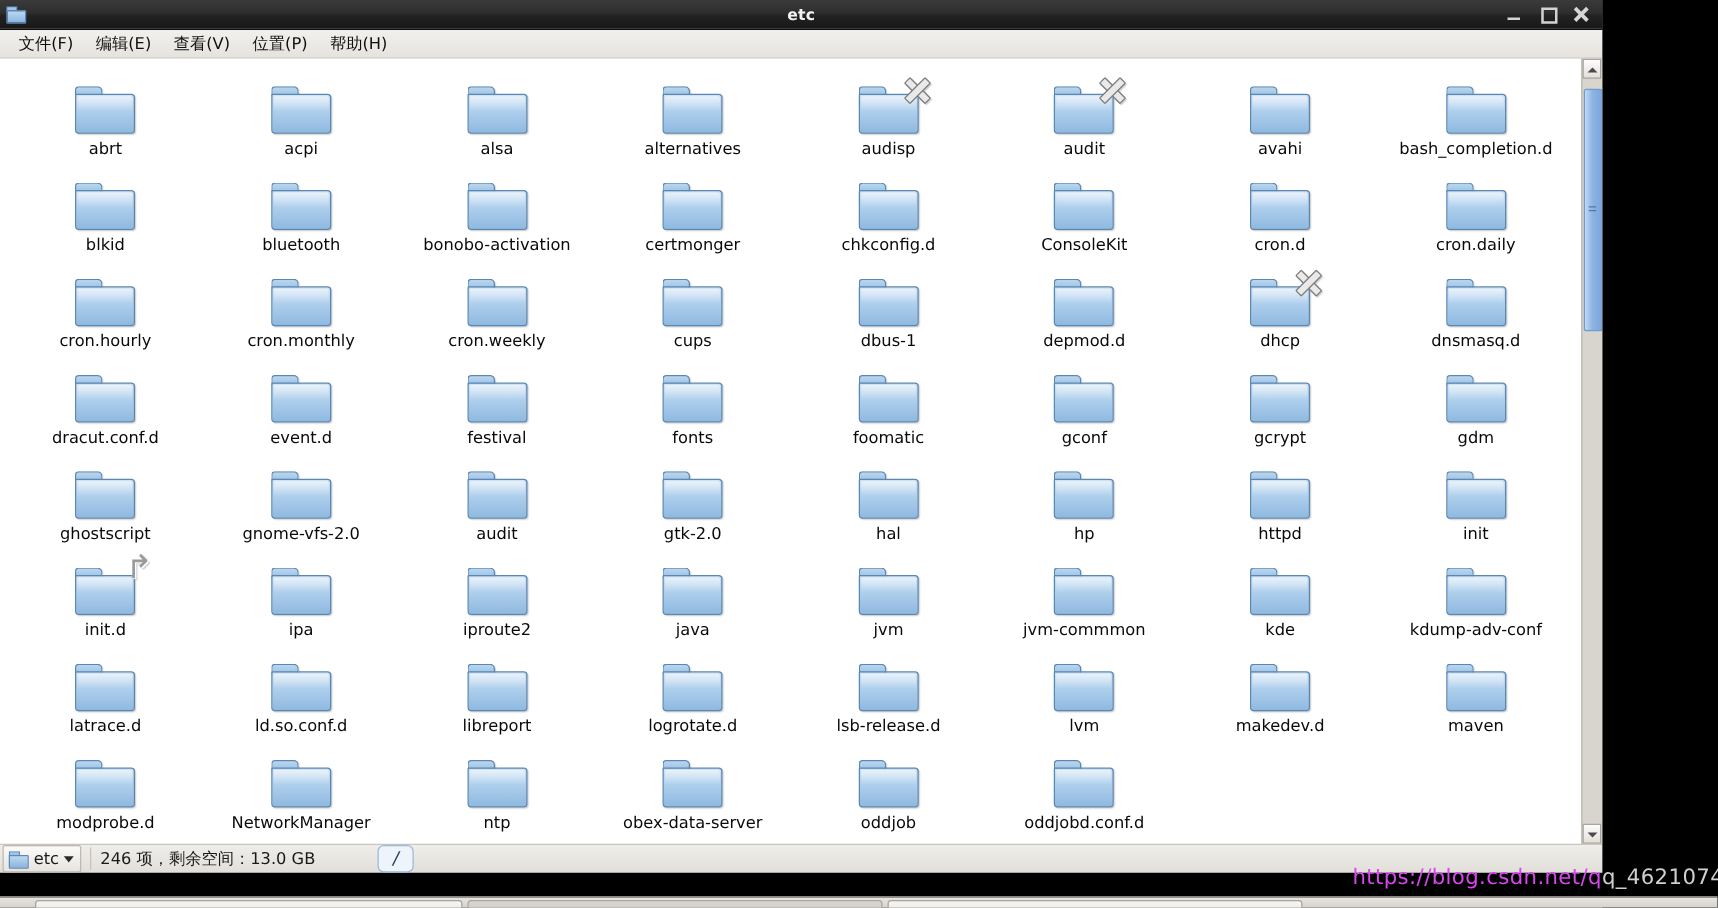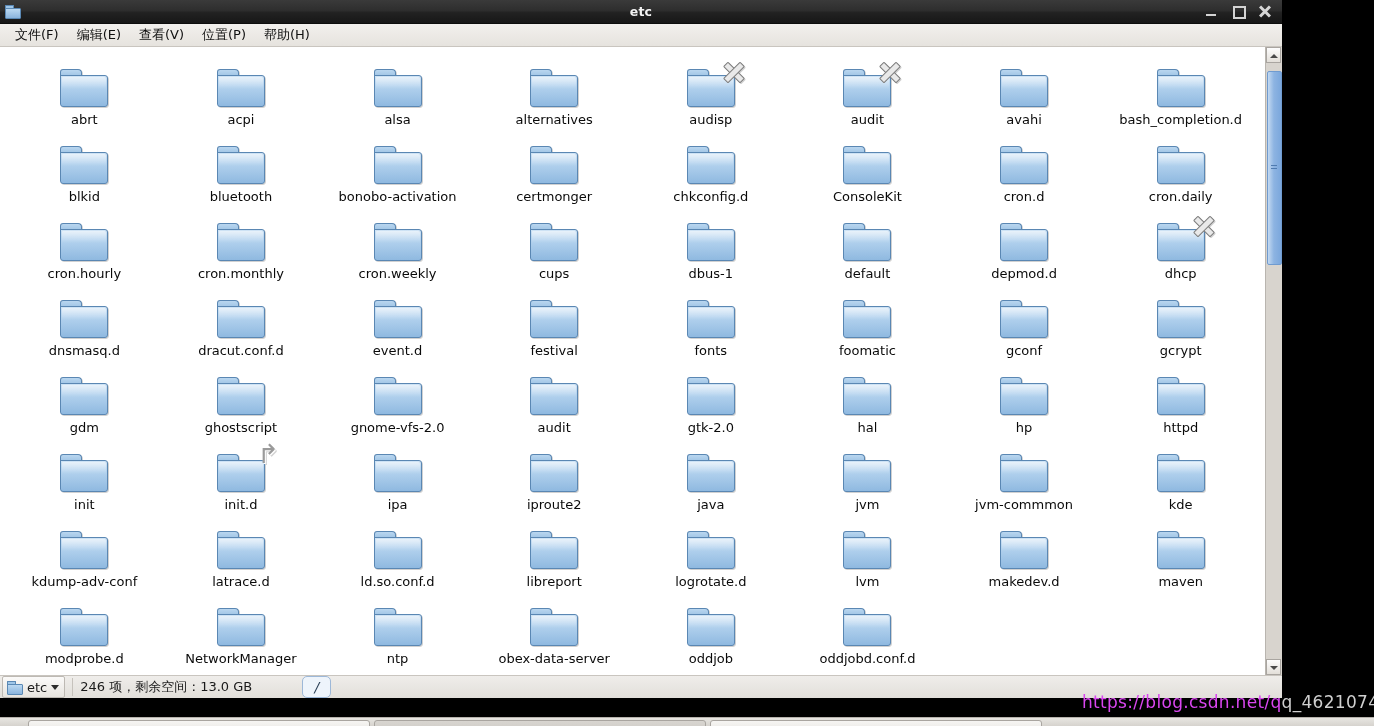--- a/index.html
+++ b/index.html
@@ -445,29 +445,20 @@
             </div>
             <div class="label">dbus-1</div>
           </div>
           <div class="item">
             <div class="ico">
               <div class="folder">
                 <span class="ftab"></span>
                 <span class="fbody"></span>
               </div>
             </div>
-            <div class="label">default</div>
-          </div>
-          <div class="item">
-            <div class="ico">
-              <div class="folder">
-                <span class="ftab"></span>
-                <span class="fbody"></span>
-              </div>
-            </div>
             <div class="label">depmod.d</div>
           </div>
           <div class="item">
             <div class="ico">
               <div class="folder">
                 <span class="ftab"></span>
                 <span class="fbody"></span>
                 <span class="emblem emb-x">
                   <span class="b1"></span>
                   <span class="b2"></span>
@@ -730,20 +721,29 @@
             <div class="label">libreport</div>
           </div>
           <div class="item">
             <div class="ico">
               <div class="folder">
                 <span class="ftab"></span>
                 <span class="fbody"></span>
               </div>
             </div>
             <div class="label">logrotate.d</div>
+          </div>
+          <div class="item">
+            <div class="ico">
+              <div class="folder">
+                <span class="ftab"></span>
+                <span class="fbody"></span>
+              </div>
+            </div>
+            <div class="label">lsb-release.d</div>
           </div>
           <div class="item">
             <div class="ico">
               <div class="folder">
                 <span class="ftab"></span>
                 <span class="fbody"></span>
               </div>
             </div>
             <div class="label">lvm</div>
           </div>

